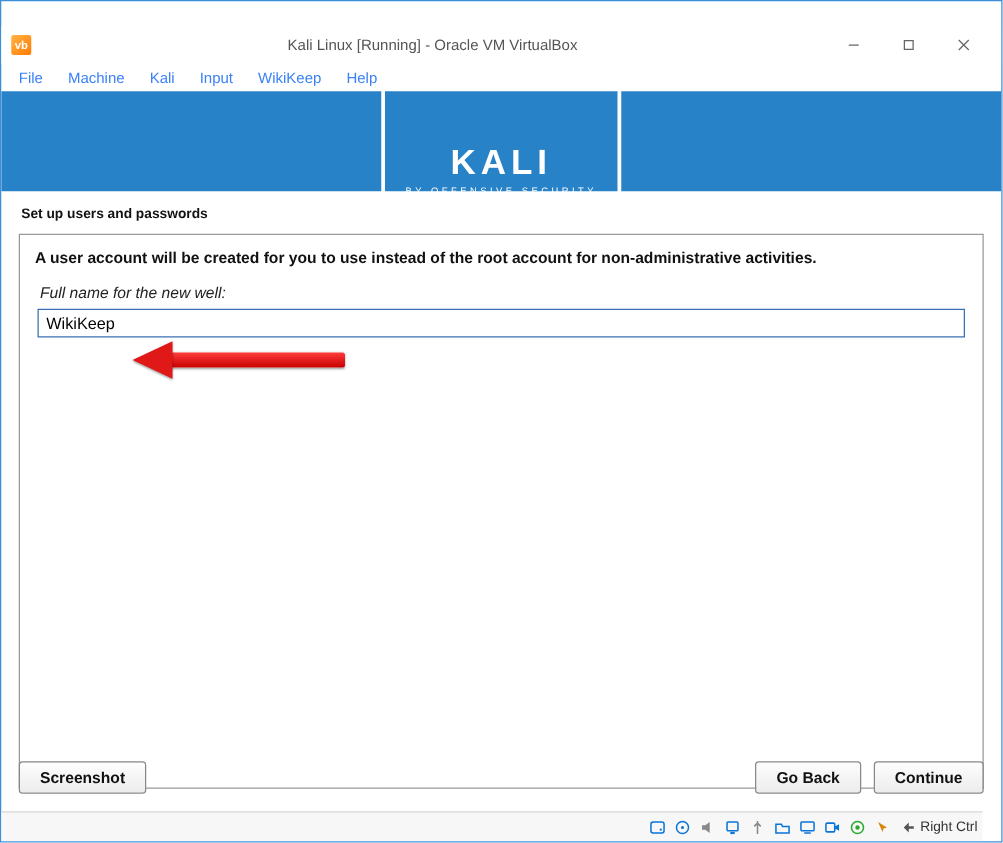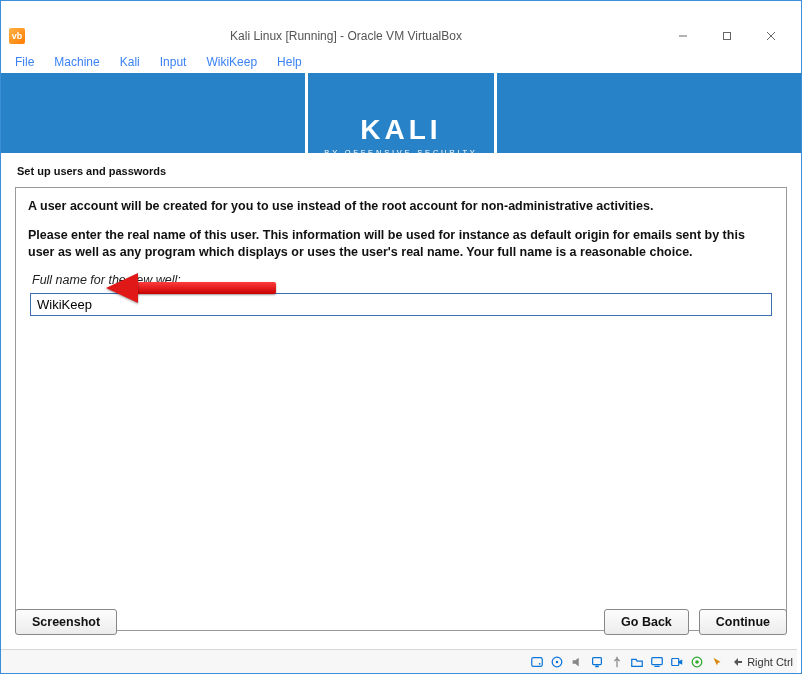--- a/index.html
+++ b/index.html
@@ -22,21 +22,21 @@
 .para1 { font-size: 12.5px; font-weight: 700; color: #111; margin-bottom: 12px; line-height: 1.35; }
 .label-line { font-size: 12.5px; font-style: italic; color: #222; margin-bottom: 6px; padding-left: 4px; }
 .name-input { width: calc(100% - 4px); border: 1px solid #3b6fb3; padding: 3px 6px; font-size: 13px; font-weight: 400; font-family: inherit; outline: none; margin-left: 2px; }
 .arrow { position: absolute; top: 86px; left: 90px; height: 26px; width: 170px; pointer-events:none; }
 .arrow .shaft { position: absolute; left: 28px; top: 8px; width: 142px; height: 12px; background: linear-gradient(#ff3b3b,#c80000); border-radius: 2px; box-shadow: 0 1px 2px rgba(0,0,0,.4); }
 .arrow .head { position: absolute; left: 0; top: -1px; width: 0; height: 0; border-top: 15px solid transparent; border-bottom: 15px solid transparent; border-right: 32px solid #e01818; filter: drop-shadow(0 1px 1px rgba(0,0,0,.4)); }
 .footer { position: absolute; left: 14px; right: 14px; bottom: 30px; display: flex; align-items: center; height: 42px; }
 .btn { border: 1px solid #888; background: linear-gradient(#fdfdfd,#ececec); padding: 5px 16px; font-size: 12.5px; font-weight: 700; border-radius: 3px; cursor: default; color: #111; }
 .footer .spacer { flex: 1; }
 .footer .right-group { display: flex; gap: 10px; }
-.statusbar { position: absolute; left: 0; right: 4px; bottom: 0; height: 24px; border-top: 1px solid #d7d7d7; display: flex; align-items: center; justify-content: flex-end; padding: 0 4px; gap: 2px; background: #f7f7f7; }
+.statusbar { position: absolute; left: 0; right: 15px; bottom: 0; height: 24px; border-top: 1px solid #d7d7d7; display: flex; align-items: center; justify-content: flex-end; padding: 0 4px; gap: 2px; background: #f7f7f7; }
 .sb-icon { width: 18px; height: 18px; display: flex; align-items: center; justify-content: center; color: #0a74d8; }
 .sb-icon svg { width: 14px; height: 14px; }
 .sb-icon.gray { color: #888; }
 .sb-icon.green { color: #2aa82a; }
 .sb-icon.orange{ color:#d8860a;}
 .rc-label { font-size: 11px; color: #333; margin-left: 4px; display: flex; align-items: center; gap: 3px; }
 .rc-label svg{width:12px;height:12px;color:#555;}
 </style>
 </head>
 <body>
@@ -78,21 +78,20 @@
     <div class="big">KALI</div>
     <div class="sub">BY OFFENSIVE SECURITY</div>
   </div>
 </div>
 
 <div class="section-title">Set up users and passwords</div>
 
 <div class="content-outer">
   <div class="content-box">
     <div class="para1">A user account will be created for you to use instead of the root account for non-administrative activities.</div>
-    <div class="para1">Please enter the real name of this user. This information will be used for instance as default origin for emails sent by this user as well as any program which displays or uses the user's real name. Your full name is a reasonable choice.</div>
     <div class="label-line">Full name for the new well:</div>
     <input class="name-input" type="text" value="WikiKeep" style="">
     <div class="arrow">
       <div class="shaft"></div>
       <div class="head"></div>
     </div>
   </div>
 </div>
 
 <div class="footer">

